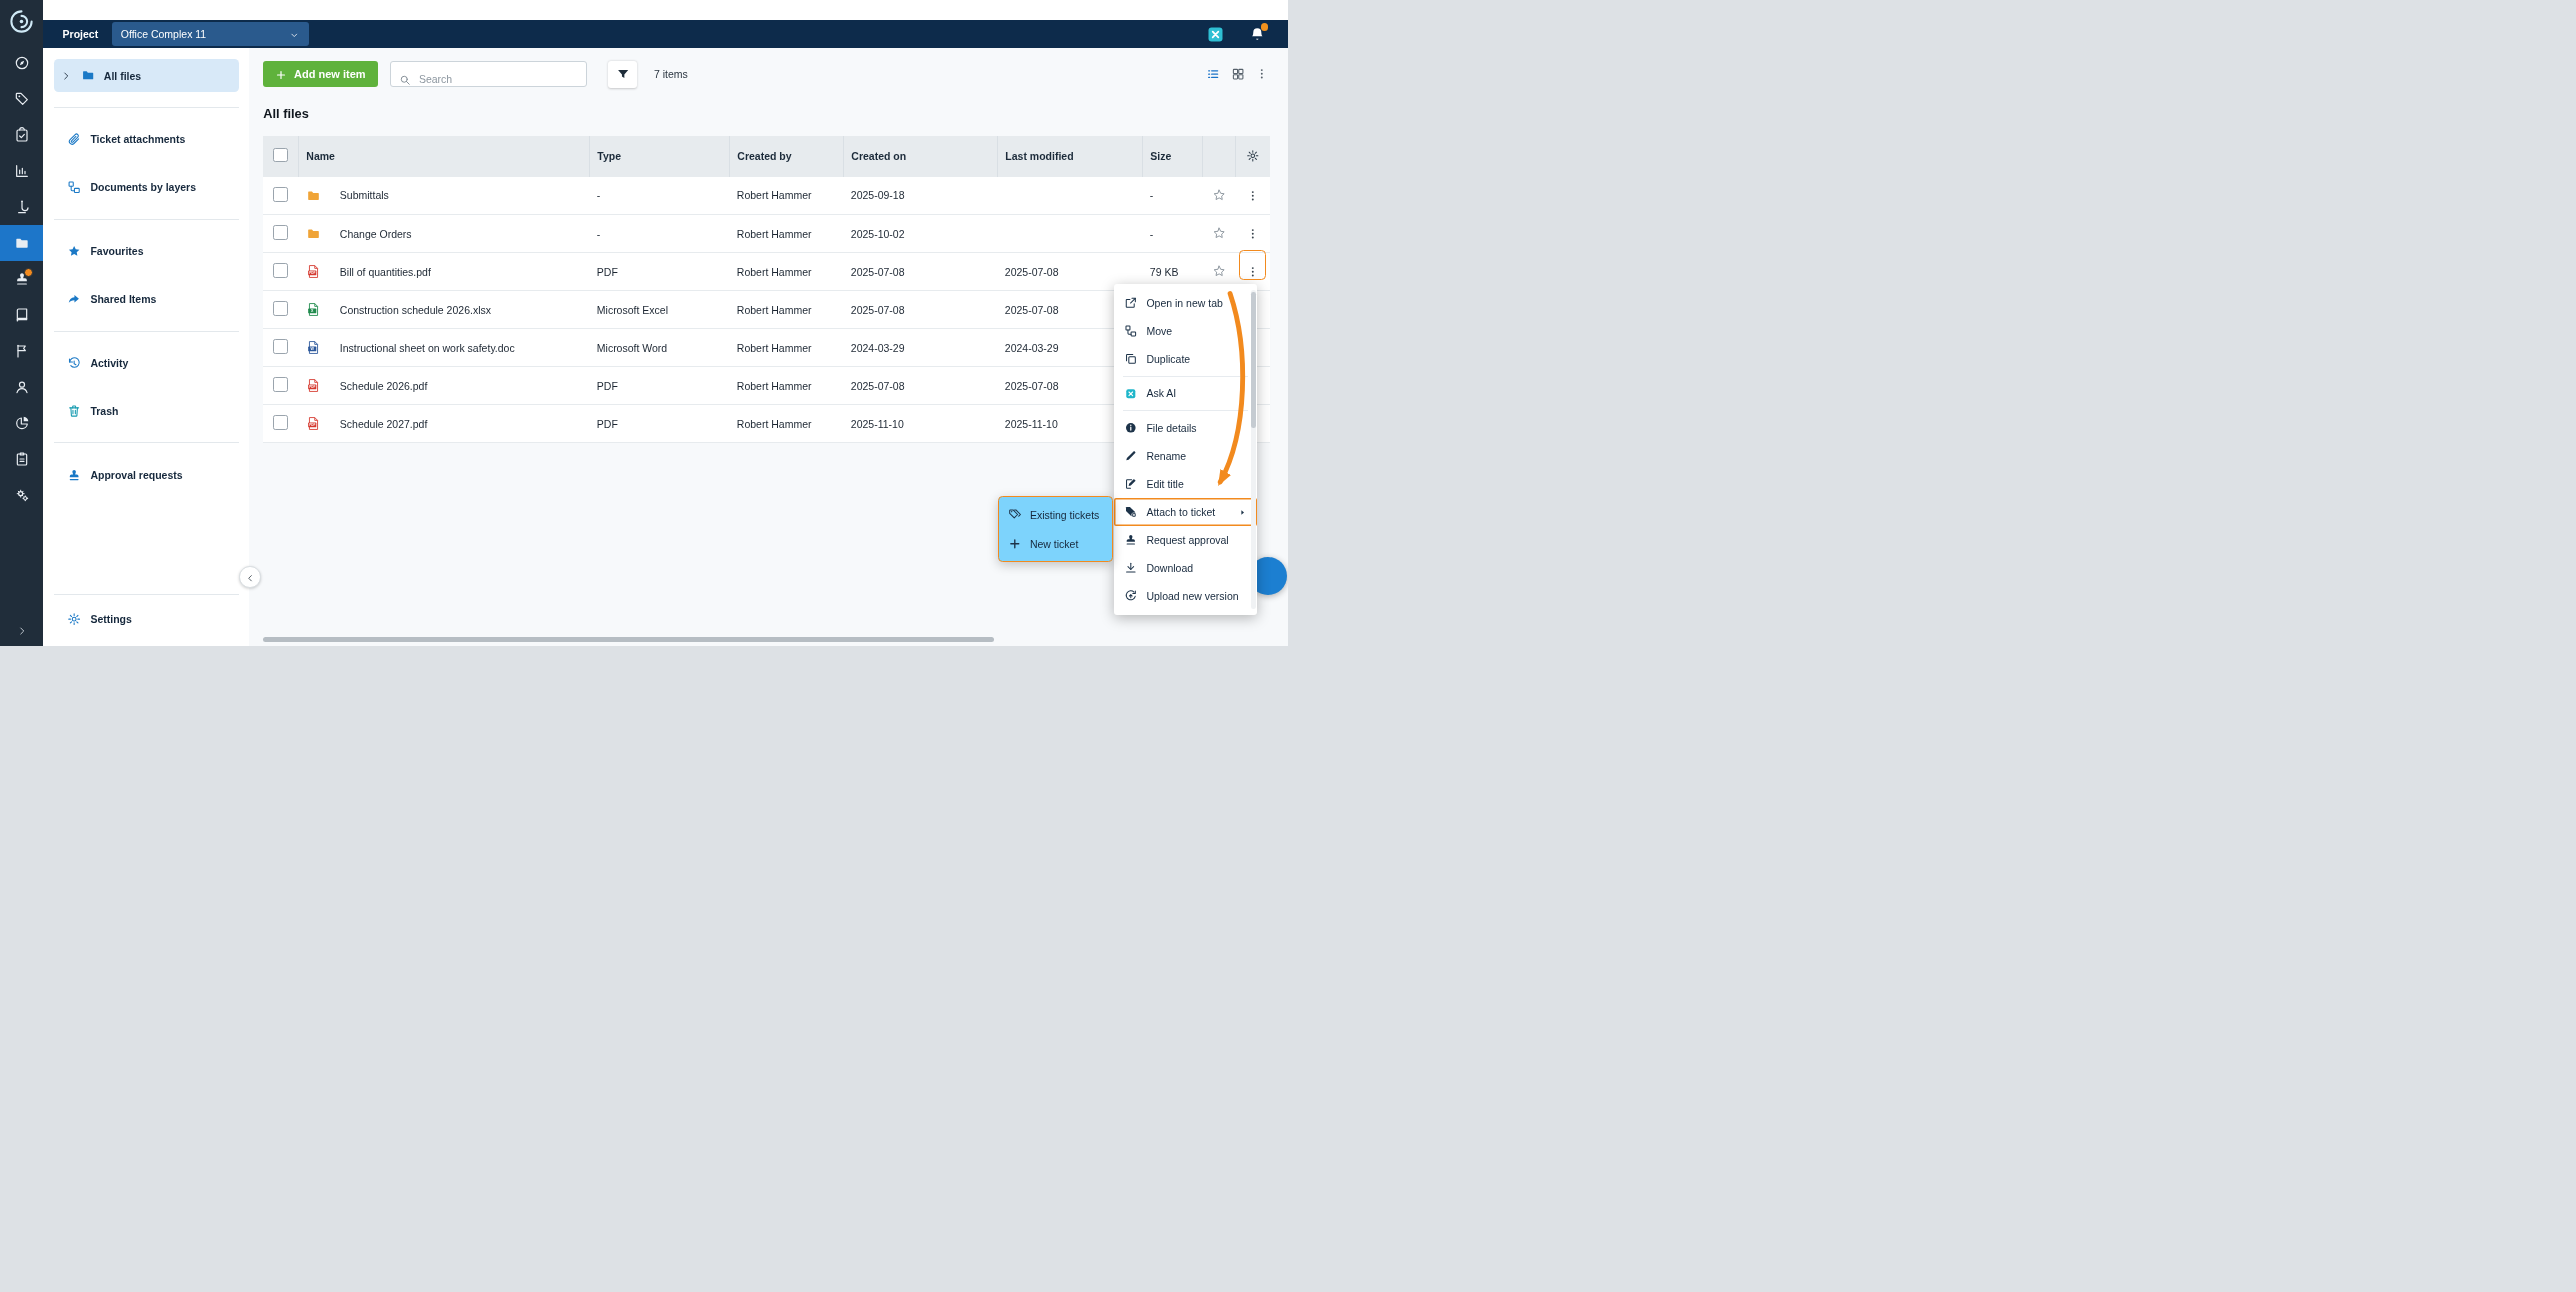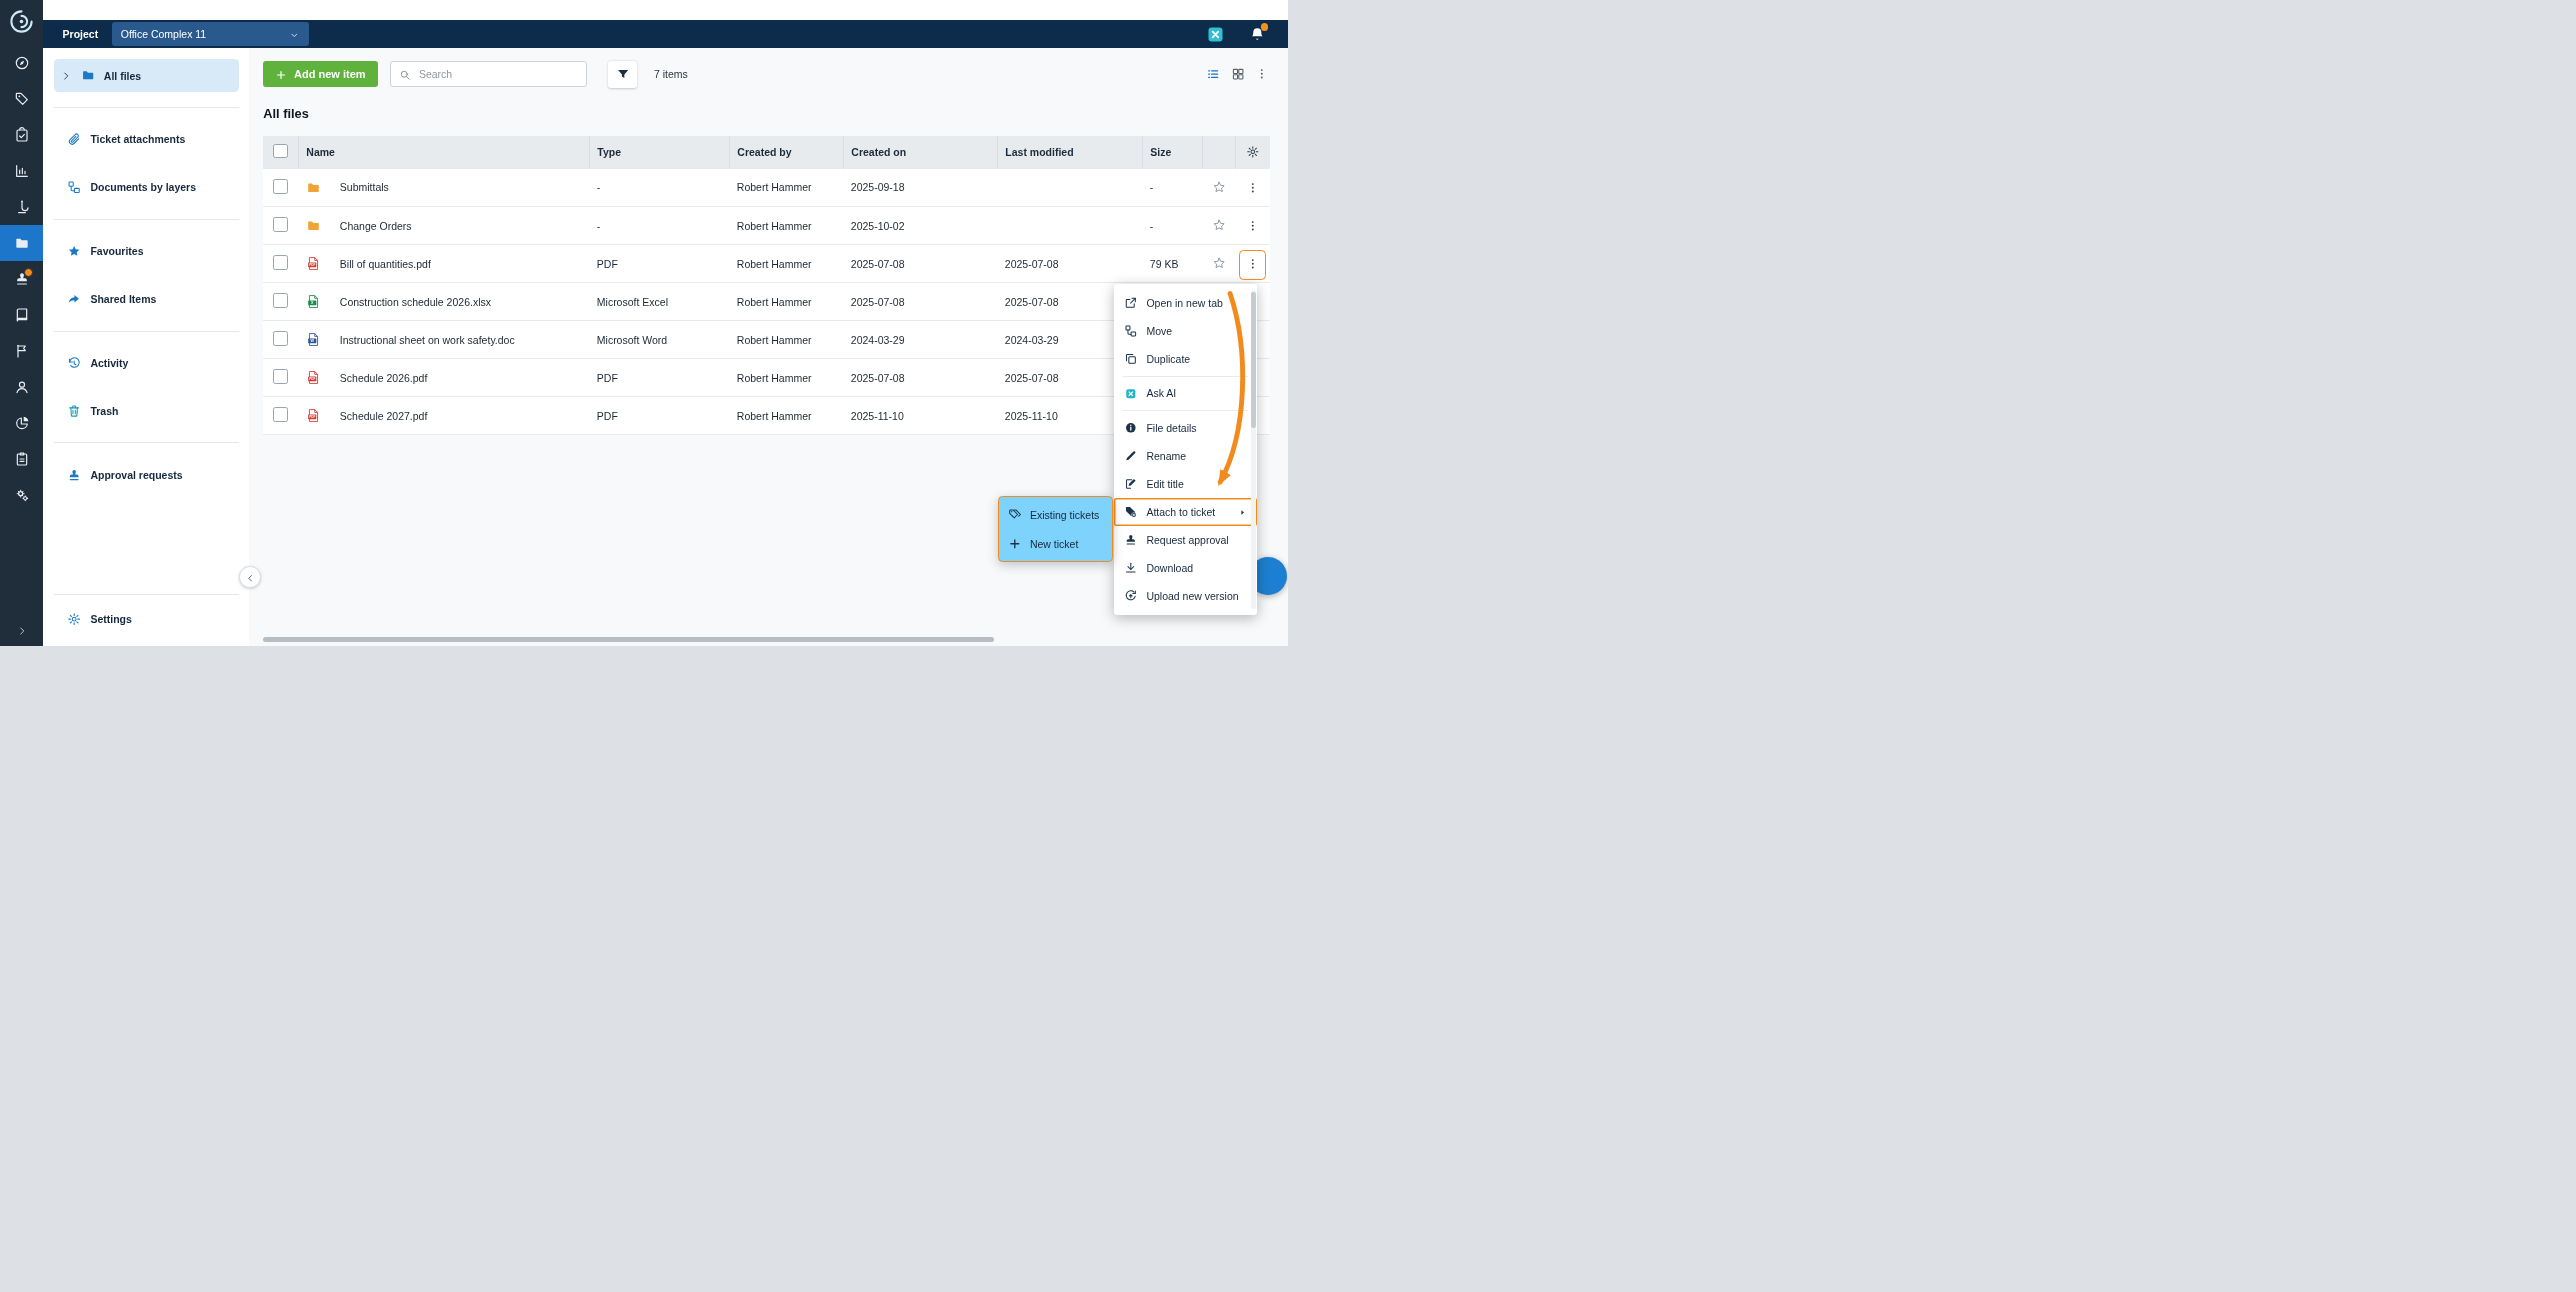--- a/index.html
+++ b/index.html
@@ -50,36 +50,36 @@
   .collapse-handle{position:absolute;left:239px;top:566px;width:19.6px;height:19.6px;border-radius:50%;
       background:#fff;border:0.8px solid #d8dde1;box-shadow:0 0.8px 3px rgba(0,0,0,.18);display:flex;
       align-items:center;justify-content:center;color:#2a3540;z-index:60;cursor:pointer;}
 
   
   .main{position:absolute;left:249px;top:44px;right:0;bottom:0;background:#f7f9fb;overflow:hidden;}
   .mtoolbar{display:flex;align-items:center;height:42px;padding:9px 19px 0 14.3px;}
   .add-btn{background:#5fb23c;color:#fff;height:25.6px;border-radius:3px;display:flex;align-items:center;
            gap:6.8px;padding:0 12px;font-size:11px;font-weight:700;}
   .search{margin-left:12.8px;width:197px;height:25.6px;background:#fff;border:0.8px solid #ccd4da;border-radius:3px;
-          display:flex;align-items:center;gap:6px;padding:0 7.5px;color:#7b868f;box-sizing:border-box;}
+          display:flex;align-items:flex-end;gap:6px;padding:0 7.5px;color:#7b868f;box-sizing:border-box;}
   .search input{border:none;outline:none;flex:1;font:inherit;color:#2a3540;background:transparent;}
   .search input::placeholder{color:#8d97a0;}
   .filter-btn{margin-left:21px;width:29px;height:27px;background:#fff;border-radius:3px;
               box-shadow:0 0.8px 2.3px rgba(0,0,0,.2);display:flex;align-items:center;justify-content:center;color:#1f2d3a;}
   .items-count{margin-left:16.6px;color:#2a3540;}
   .view-group{margin-left:auto;display:flex;align-items:center;gap:10.5px;}
   .view-btn{color:#55606a;display:flex;align-items:center;}
   .view-btn.active{color:#1a73c8;}
   .kebab-top{color:#55606a;display:flex;align-items:center;}
   .page-title{font-size:12.8px;font-weight:700;color:#10171e;margin:10.5px 0 15px 14.3px;}
 
   
   .tablewrap{margin:0 19px 0 14.3px;background:#fff;}
   table{width:100%;border-collapse:collapse;table-layout:fixed;font-size:10.5px;color:#1d2733;}
-  thead th{background:#e7ebee;height:33px;text-align:left;font-weight:700;padding:0 7.5px;color:#1c2b3a;box-sizing:border-box;}
+  thead th{background:#e7ebee;height:41px;text-align:left;font-weight:700;padding:0 7.5px;color:#1c2b3a;box-sizing:border-box;}
   thead th + th{border-left:0.8px solid #d9dfe4;}
   tbody td{height:38px;border-bottom:0.8px solid #e7ebee;padding:0 7.5px;background:#fff;box-sizing:border-box;}
   th.c-check,td.c-check{padding-left:9.8px;}
   .cb{display:inline-block;width:12.8px;height:12.8px;border:1.5px solid #9aa4ad;border-radius:2.3px;background:#fff;cursor:pointer;}
   .namecell{display:flex;align-items:center;gap:19px;}
   td.c-star,th.c-star{text-align:center;padding:0;}
   td.c-kebab,th.c-gear{text-align:center;padding:0;}
   .star{color:#8b949c;cursor:pointer;}
   .kb{color:#39444e;cursor:pointer;}
   .gearhead{color:#2b3a47;cursor:pointer;}

